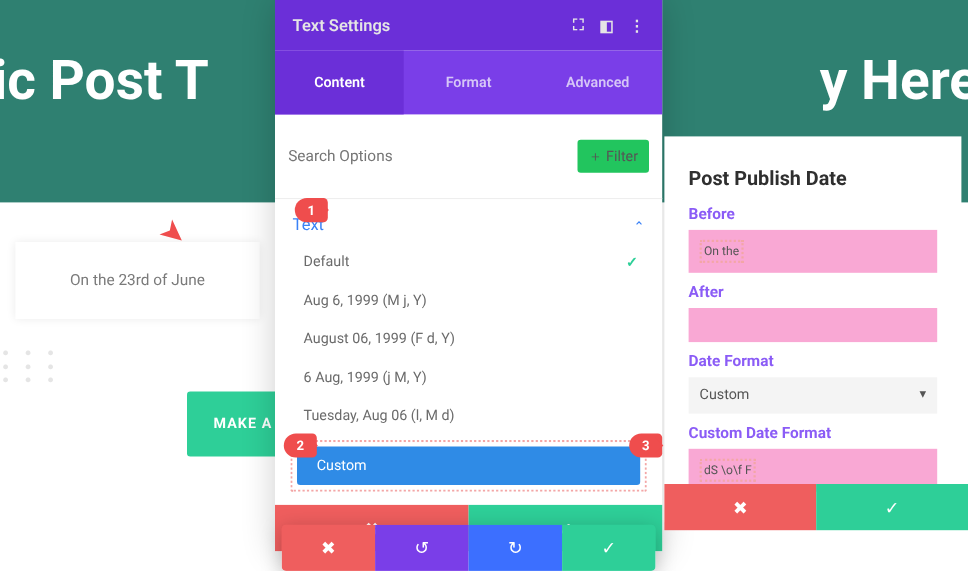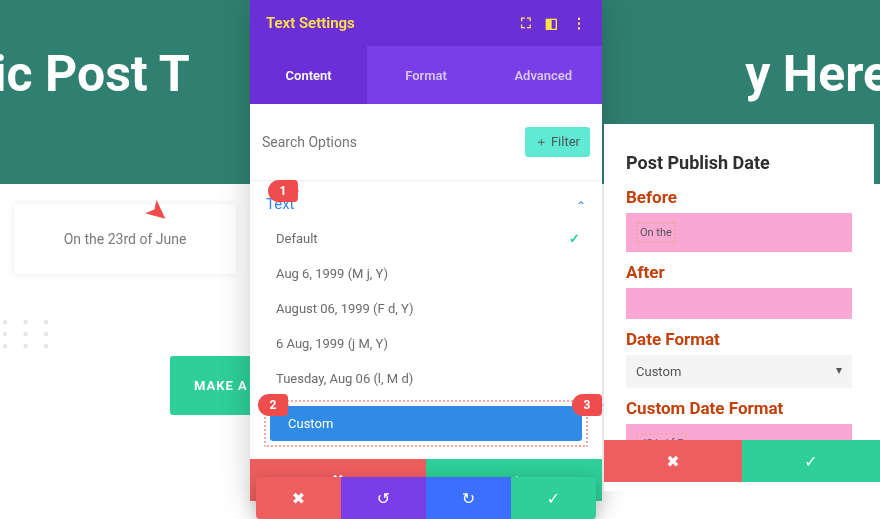--- a/index.html
+++ b/index.html
@@ -2,38 +2,38 @@
 <html><head>
 <meta charset="utf-8">
 <style>
   * { box-sizing: border-box; margin: 0; padding: 0; font-family: -apple-system, BlinkMacSystemFont, "Segoe UI", Roboto, Helvetica, Arial, sans-serif; }
   body { width: 880px; height: 519px; position: relative; overflow: hidden; background: #fff; }
 
   .hero { position: absolute; left: 0; top: 0; right: 0; height: 184px; background: #2f8071; color: #fff; font-family: Georgia, "Times New Roman", serif; font-size: 50px; font-weight: 700; display: flex; align-items: center; justify-content: center; white-space: nowrap; overflow: hidden; }
   .hero span.left { position: absolute; left: -50px; top: 45px; }
   .hero span.right { position: absolute; right: -10px; top: 45px; }
 
-  .preview-card { position: absolute; left: 14px; top: 204px; width: 222px; height: 70px; background: #fff; box-shadow: 0 0 8px rgba(0,0,0,0.08); display: flex; align-items: center; justify-content: center; color: #7a7a7a; font-size: 14px; }
+  .preview-card { position: absolute; left: 14px; top: 220px; width: 222px; height: 70px; background: #fff; box-shadow: 0 0 8px rgba(0,0,0,0.08); display: flex; align-items: center; justify-content: center; color: #7a7a7a; font-size: 14px; }
 
   .arrow { position: absolute; left: 146px; top: 195px; color: #ef4d4d; transform: rotate(40deg); font-size: 28px; }
 
   .dots { position: absolute; left: 2px; top: 316px; color: #e5e5e5; letter-spacing: 6px; line-height: 12px; font-size: 10px; }
 
   .make-btn { position: absolute; left: 170px; top: 356px; background: #2ecf98; color: #fff; padding: 22px 24px; font-weight: 700; font-size: 13px; letter-spacing: 1px; border-radius: 3px; }
 
   .modal { position: absolute; left: 250px; top: 0; width: 352px; background: #fff; box-shadow: 0 2px 30px rgba(0,0,0,0.2); }
-  .modal-header { background: #6b2fd8; color: #fde047; height: 46px; display: flex; align-items: center; padding: 0 16px; font-size: 15px; font-weight: 600; justify-content: space-between; }
+  .modal-header { background: #6b2fd8; color: #e5e5e5; height: 46px; display: flex; align-items: center; padding: 0 16px; font-size: 15px; font-weight: 600; justify-content: space-between; }
   .modal-header .icons { display: flex; gap: 14px; font-size: 14px; }
   .modal-tabs { background: #7a3ee8; display: flex; height: 58px; text-align: center; }
   .modal-tab { flex: 1; display: flex; align-items: center; justify-content: center; color: #d6c6f7; font-size: 13px; font-weight: 600; cursor: pointer; }
   .modal-tab.active { background: #6b2fd8; color: #fff; }
 
   .search-row { display: flex; align-items: center; padding: 23px 12px; border-bottom: 1px solid #eee; gap: 8px; }
   .search-input { flex: 1; border: none; outline: none; font-size: 14px; color: #888; }
-  .filter-btn { background: #5eead4; border-radius: 3px; padding: 6px 10px; font-size: 13px; color: #555; cursor: pointer; }
+  .filter-btn { background: #22c55e; border-radius: 3px; padding: 6px 10px; font-size: 13px; color: #555; cursor: pointer; }
 
   .section-title { padding: 14px 16px 8px; color: #3b82f6; font-size: 15px; display: flex; justify-content: space-between; align-items: flex-end; }
   .chev { color: #3b82f6; font-size: 12px; }
 
   .opt-list { padding: 0 8px 8px; }
   .opt { padding: 10px 18px; font-size: 13px; color: #6b6b6b; position: relative; cursor: pointer; border-radius: 3px; }
   .opt .check { position: absolute; right: 14px; top: 10px; color: #2ecf98; font-weight: bold; }
   .opt.selected { background: #2f8be6; color: #fff; }
   .dotted-wrap { border: 2px dotted #f3a6a6; border-radius: 2px; padding: 4px; margin: 4px 6px; }
 
@@ -41,21 +41,21 @@
   .btn-red { background: #ef5e5e; }
   .btn-green { background: #2ecf98; }
   .btn-purple { background: #7a3ee8; }
   .btn-blue { background: #3c6fff; }
   .act { flex: 1; display: flex; align-items: center; justify-content: center; color: #fff; font-size: 16px; cursor: pointer; }
 
   .bottom-bar { position: absolute; left: 256px; top: 477px; width: 340px; display: flex; height: 42px; border-radius: 4px; overflow: hidden; box-shadow: 0 4px 18px rgba(0,0,0,0.25); }
 
   .sidepanel { position: absolute; left: 604px; top: 124px; width: 270px; background: #fff; padding: 28px 22px; }
   .sidepanel h3 { font-size: 18px; color: #2f2f2f; font-weight: 700; margin-bottom: 14px; }
-  .field-label { font-size: 17px; font-weight: 700; color: #c2410c; margin: 10px 0 6px; }
+  .field-label { font-size: 14px; font-weight: 700; color: #8b5cf6; margin: 10px 0 6px; }
   .field-input { width: 100%; background: #f9a8d4; border: none; padding: 9px 10px; font-size: 11px; color: #555; }
   .field-select { width: 100%; background: #f4f4f4; border: none; padding: 9px 10px; font-size: 13px; color: #555; appearance: none; position: relative; }
   .select-wrap { position: relative; }
   .select-caret { position: absolute; right: 10px; top: 8px; color: #555; font-size: 12px; }
   .dotted-inline { display: inline-block; border: 2px dotted #f3a6a6; padding: 2px 2px; }
 
   .side-actions { position: absolute; left: 604px; top: 440px; width: 276px; display: flex; height: 42px; }
 
   .callout { position: absolute; width: 30px; height: 22px; background: #ef4d4d; color: #fff; font-size: 12px; font-weight: 700; display: flex; align-items: center; justify-content: center; border-radius: 11px 4px 4px 11px; }
   .callout::before { content: ""; position: absolute; right: -8px; top: 4px; border: 7px solid transparent; border-left-color: #ef4d4d; }

